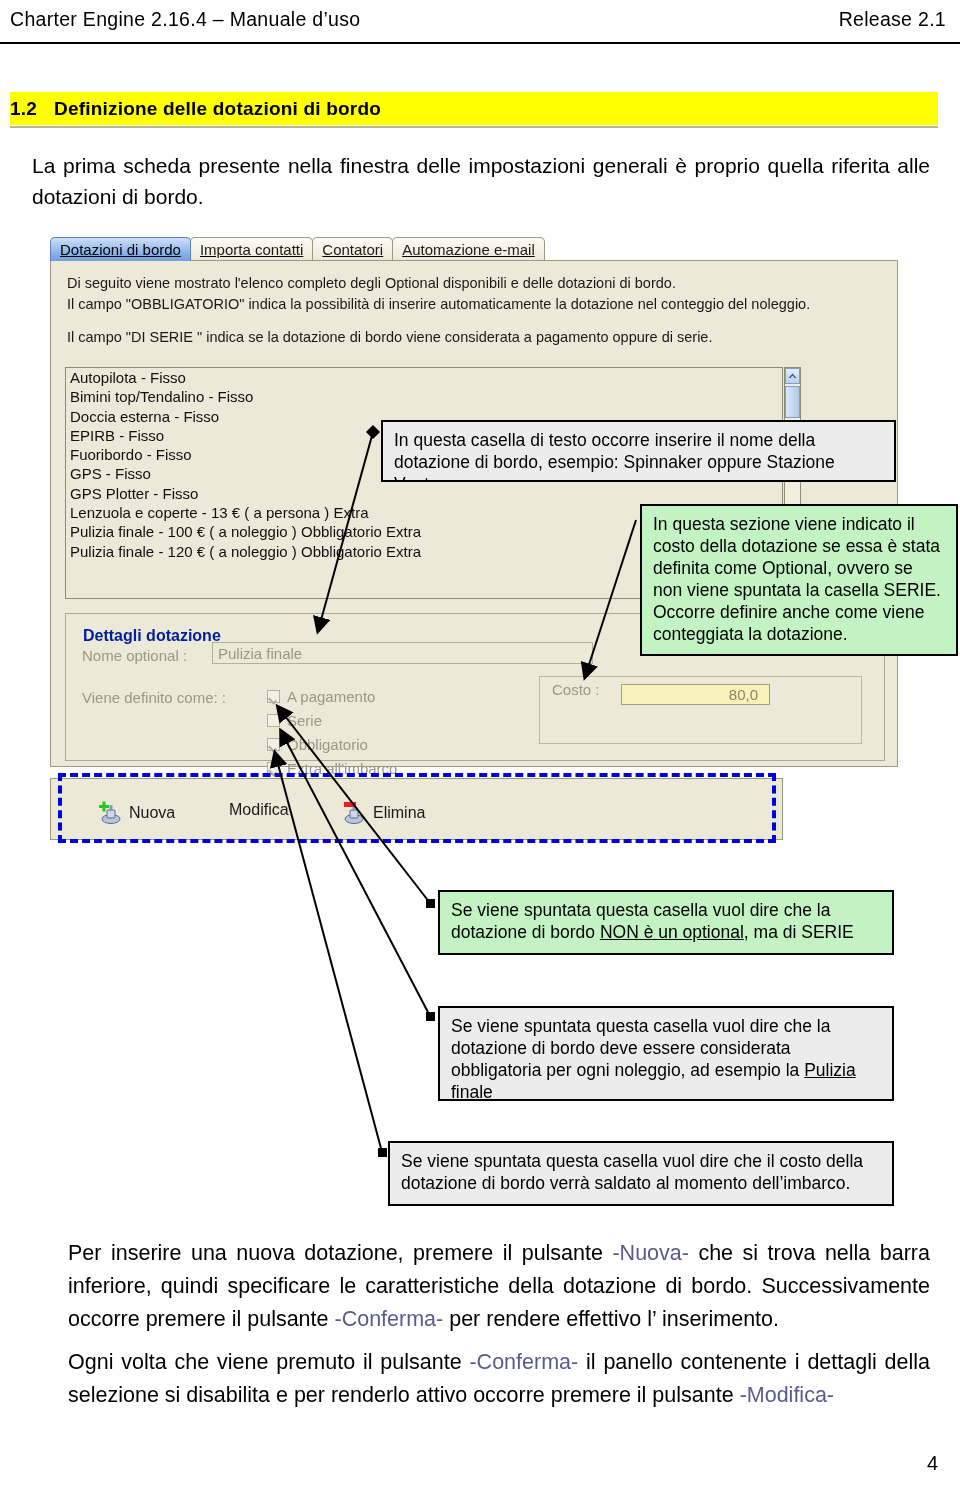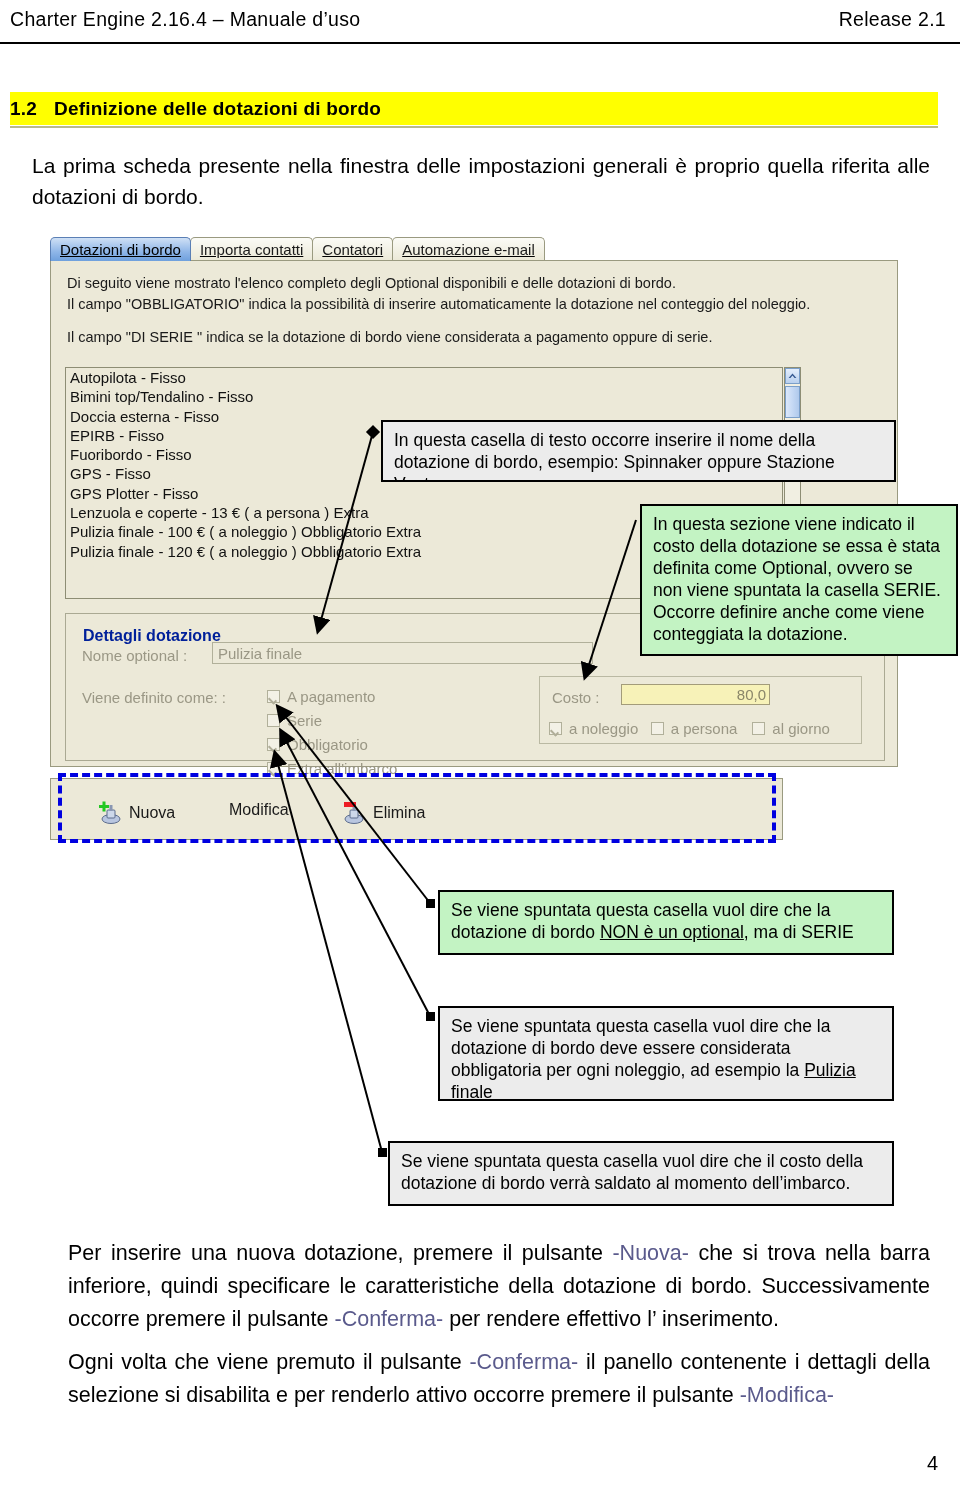--- a/index.html
+++ b/index.html
@@ -242,30 +242,30 @@
   .cb-row span { font-size: 15px; color: #9a9785; white-space: nowrap; }
 
   
   .cost-box {
     position: absolute;
     top: 62px; left: 473px;
     width: 323px; height: 68px;
     border: 1px solid #bab9a3;
     box-sizing: border-box;
   }
-  .costo-label { position: absolute; top: 12px; left: 12px; }
+  .costo-label { position: absolute; top: 4px; left: 12px; }
   .costo-field {
     position: absolute;
     top: 7px; left: 81px;
     width: 149px; height: 21px;
     background: #f7f2b8;
     border: 1px solid #a39c7a;
     box-sizing: border-box;
     display: flex; align-items: center; justify-content: flex-end;
-    padding-right: 3px;
+    padding-right: 11px;
     font-size: 15px;
     color: #8a8669;
   }
   .cost-cbs {
     position: absolute;
     top: 39px; left: 9px;
     display: flex;
     width: 305px;
   }
   .cost-cbs .cb-row { width: 107px; }
@@ -452,34 +452,20 @@
         </div>
         <div class="cb-row">
           <span class="cb checked"></span>
           <span>Extra all'imbarco</span>
         </div>
       </div>
 
       <div class="cost-box">
         <div class="lbl-dim costo-label">Costo :</div>
         <div class="costo-field">80,0</div>
-        <div class="cost-cbs">
-          <div class="cb-row">
-            <span class="cb checked"></span>
-            <span>a noleggio</span>
-          </div>
-          <div class="cb-row">
-            <span class="cb"></span>
-            <span>a persona</span>
-          </div>
-          <div class="cb-row">
-            <span class="cb"></span>
-            <span>al giorno</span>
-          </div>
-        </div>
       </div>
     </div>
   </div>
 
   <div class="btn-bar">
 
     <div class="tool-btn btn-nuova">
       <span class="glyph">
         <svg width="26" height="24" viewBox="0 0 26 24">
           <ellipse cx="14" cy="18" rx="9" ry="4.5" fill="#b9c6e0" stroke="#5c6c8c" stroke-width="1"></ellipse>

